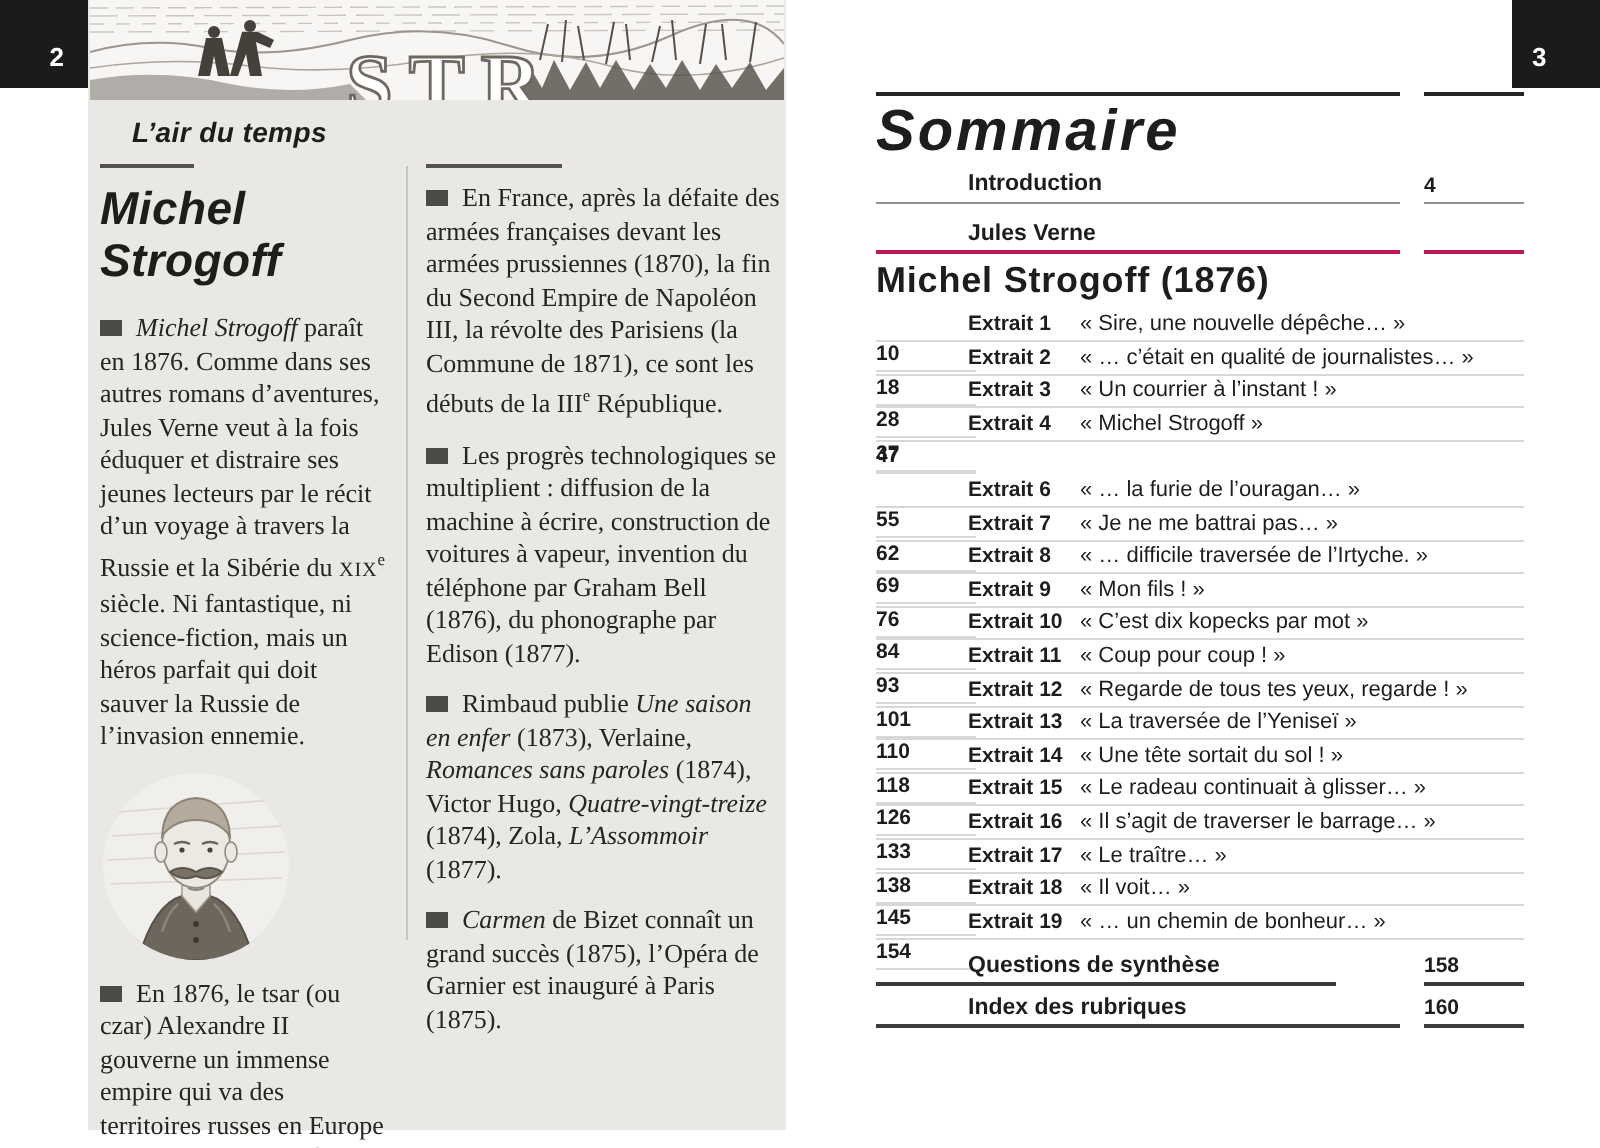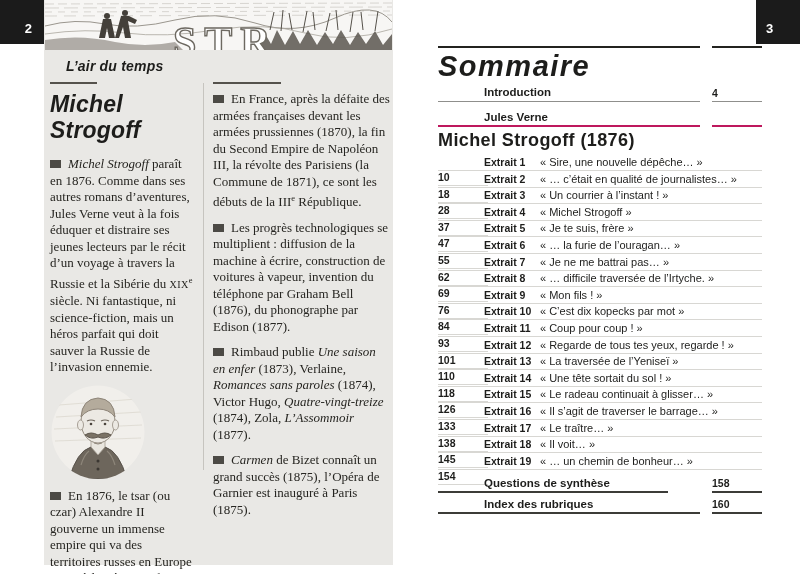--- a/index.html
+++ b/index.html
@@ -232,24 +232,20 @@
       <span class="ex-label">Extrait 4</span>
       <span class="ex-quote">« Michel Strogoff »</span>
     </div>
     <div class="gap"></div>
     <div class="num seg">
               <span class="ex-num">37</span>
             </div>
   </div>
 
   <div class="trow ex-row">
-    <div class="lbl seg">
-      <span class="ex-label">Extrait 5</span>
-      <span class="ex-quote">« Je te suis, frère »</span>
-    </div>
     <div class="gap"></div>
     <div class="num seg">
               <span class="ex-num">47</span>
             </div>
   </div>
 
   <div class="trow ex-row">
     <div class="lbl seg">
       <span class="ex-label">Extrait 6</span>
       <span class="ex-quote">« … la furie de l’ouragan… »</span>

